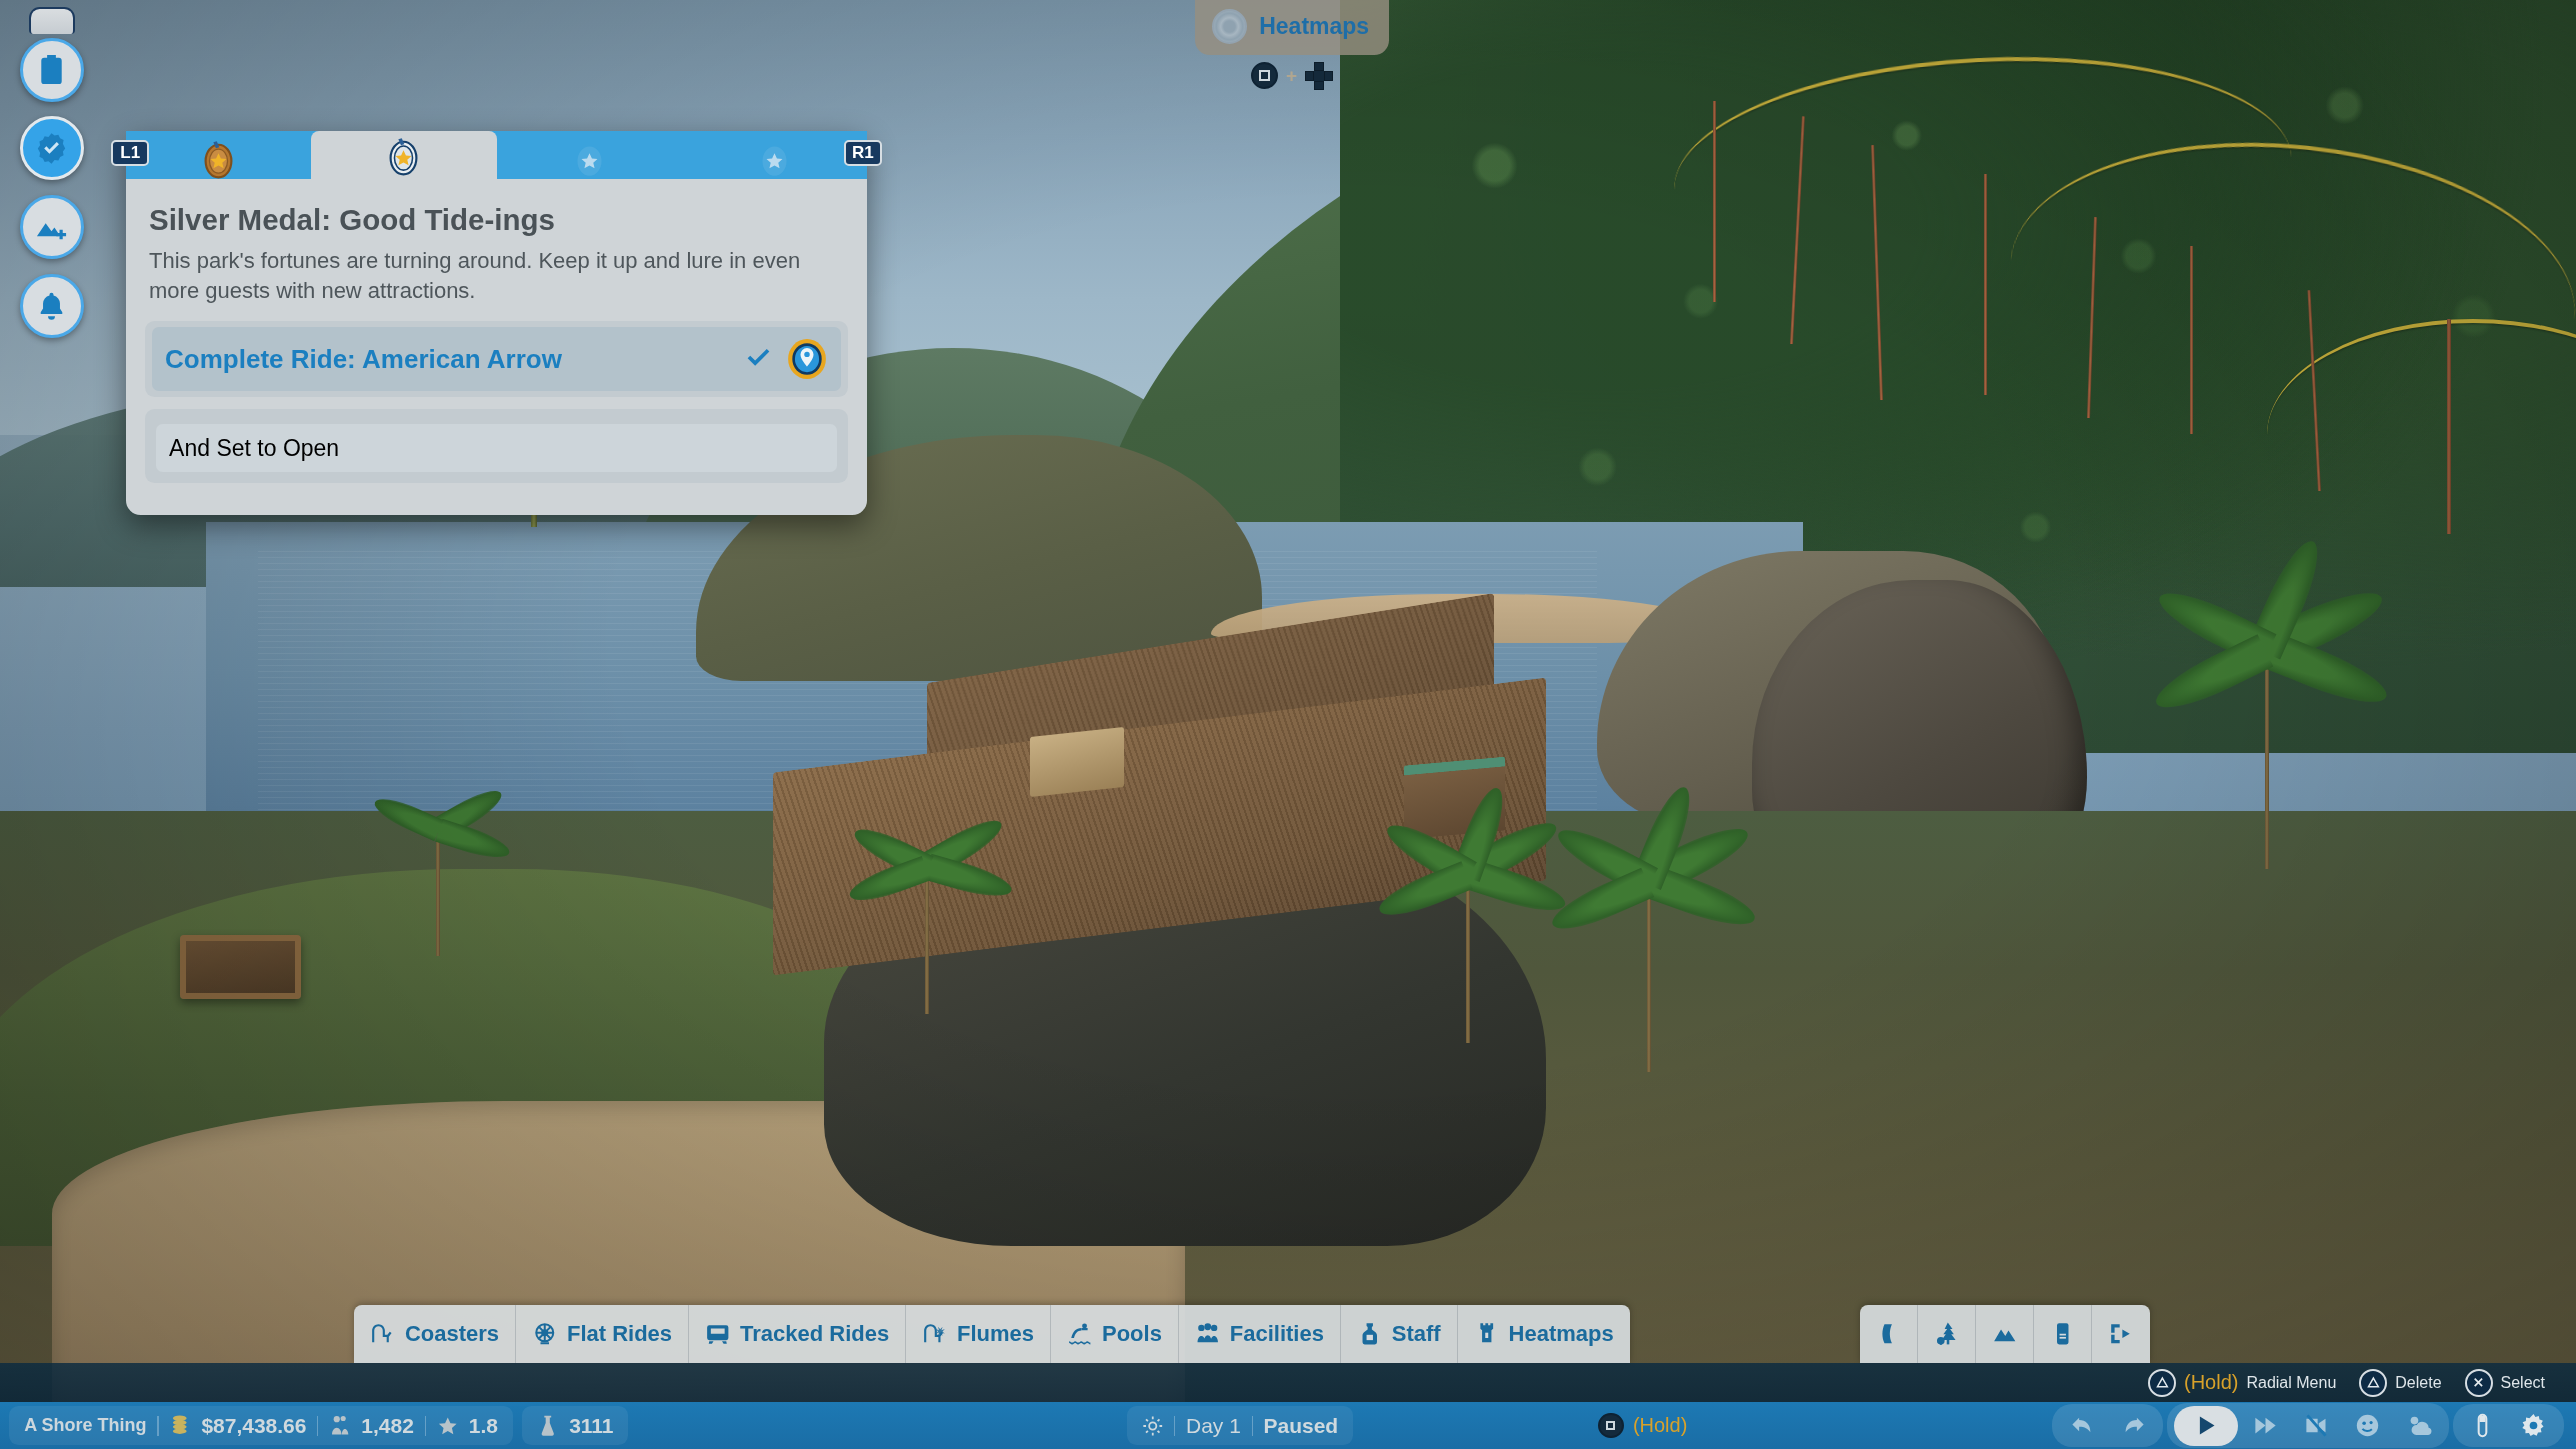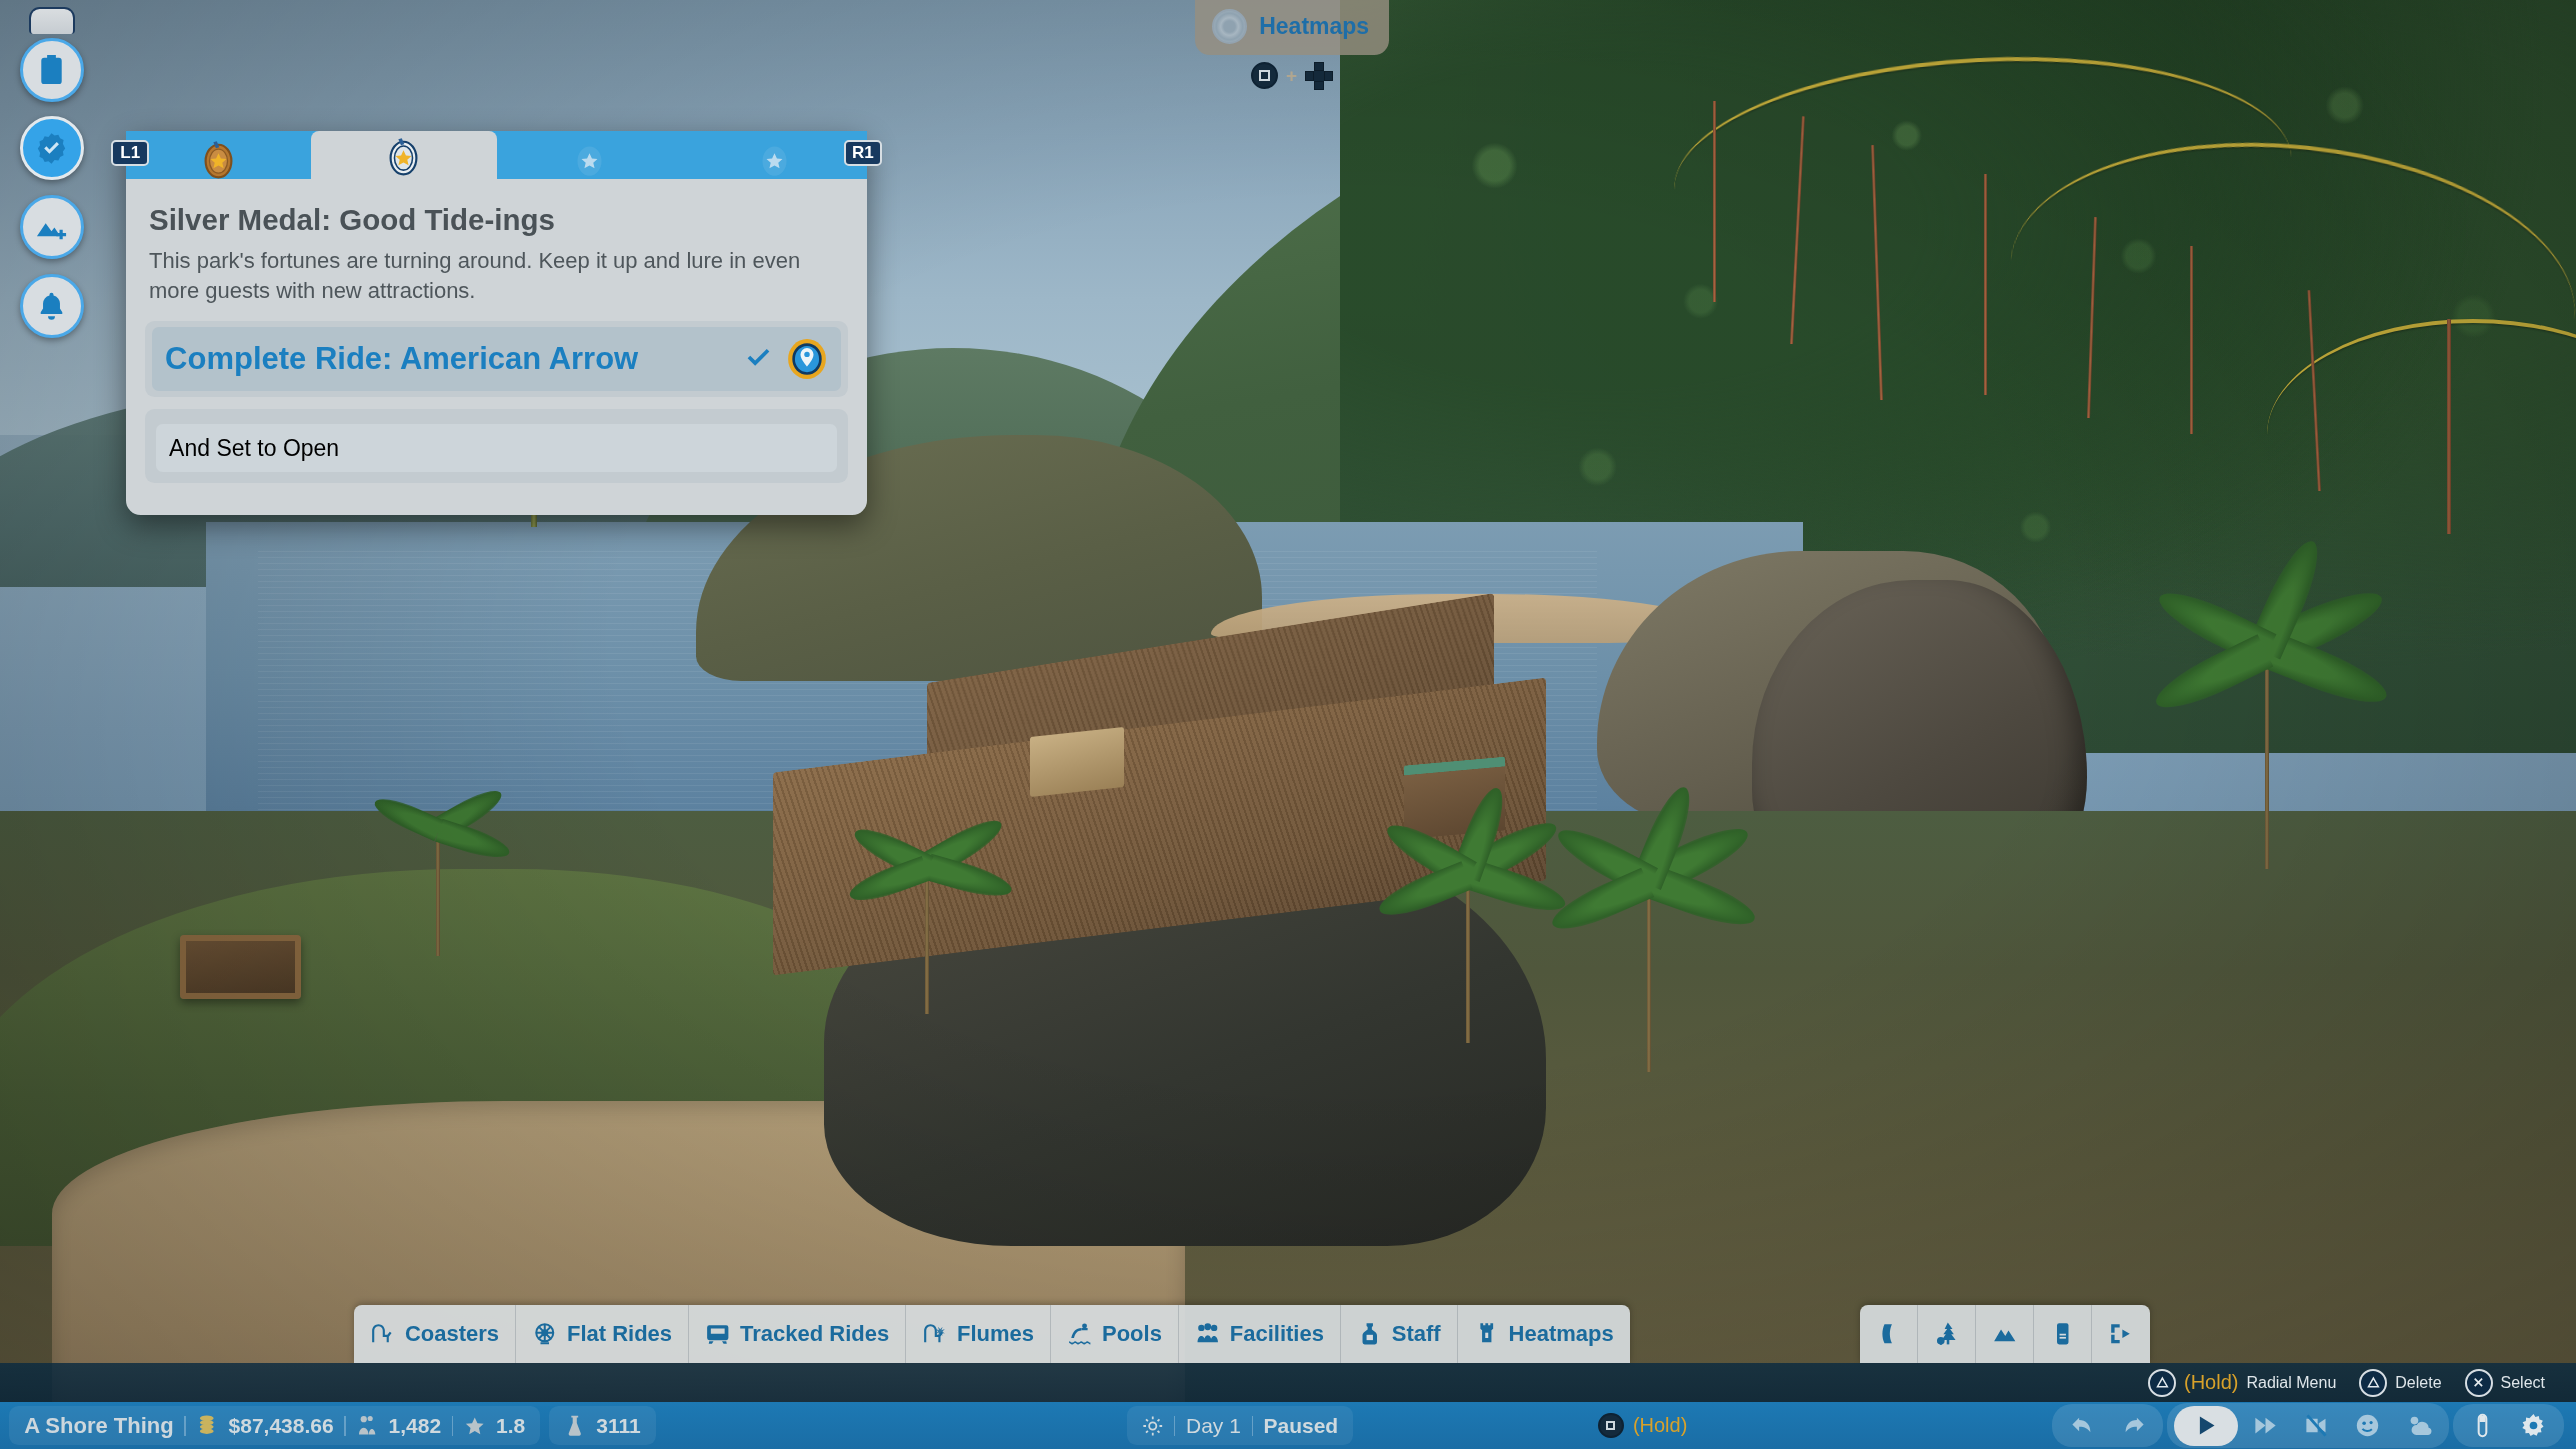--- a/index.html
+++ b/index.html
@@ -277,21 +277,21 @@
   #obj-title { font-size:29.5px; font-weight:bold; color:#4a5257; margin:6.7px 0 9.4px 4px; }
   #obj-desc { font-size:22px; color:#4e565b; line-height:1.32; margin:0 4px 16px 4px; }
   .obj-group {
     background:#c3cbd0; border-radius:9.4px; margin-bottom:12px; padding:6.7px;
   }
   .obj-row {
     display:flex; align-items:center; gap:12px;
     padding:10.7px 13.4px; border-radius:6.7px;
   }
   .obj-row.hl { background:#b3c2cb; }
-  .obj-row .label { font-size:31px; font-weight:bold; color:#1b7fc0; line-height:1.25; }
+  .obj-row .label { font-size:26px; font-weight:bold; color:#1b7fc0; line-height:1.25; }
   .obj-row .count { margin-left:auto; font-size:23px; font-weight:bold; color:#41494e; }
   .obj-row .spacer { margin-left:auto; }
   .check { width:31px; height:31px; }
   .pin-marker { width:42px; height:42px; }
   .obj-sub {
     background:#cdd5da; border-radius:6.7px; margin:8px 4px 4px 4px; padding:10.7px 13.4px;
   }
 
   
   #build-bar { position:absolute; left:0; right:0; bottom:86px; height:58px; }
@@ -343,21 +343,21 @@
   #status-hold { position:absolute; left:1598px; display:flex; align-items:center; gap:9.4px; }
   #status-right { position:absolute; right:12px; display:flex; align-items:center; gap:4px; }
   .ctl-group { display:flex; align-items:center; background:rgba(255,255,255,.12); border-radius:20px; padding:2.7px 6.7px; gap:4px; }
   .ctl-btn {
     width:47px; height:38px; display:flex; align-items:center; justify-content:center; border-radius:8px;
   }
   .ctl-btn.play {
     width:64px; height:40px; background:#d9dfe3; border-radius:20px;
   }
   .ctl-btn svg { width:27px; height:27px; }
-  .title-label { color:#cdd7dd; font-size:22px; font-weight:bold; }
+  .title-label { color:#cdd7dd; font-size:18px; font-weight:bold; }
 </style>
 </head>
 <body>
 
 <div id="scene">
   <div class="sky"></div>
   <div class="sea-far"></div>
   <div class="hill left-far"></div>
   <div class="hill mid"></div>
   <div class="hill right-big"></div>

